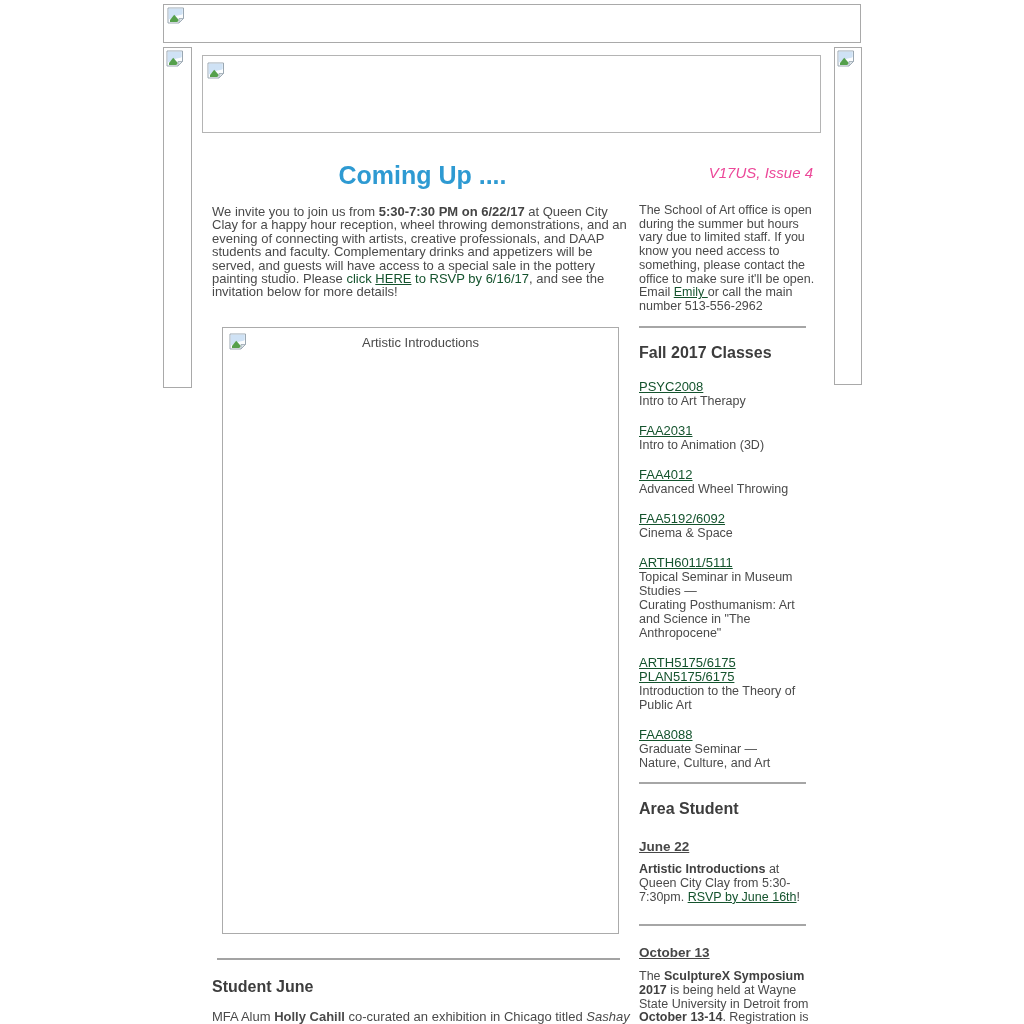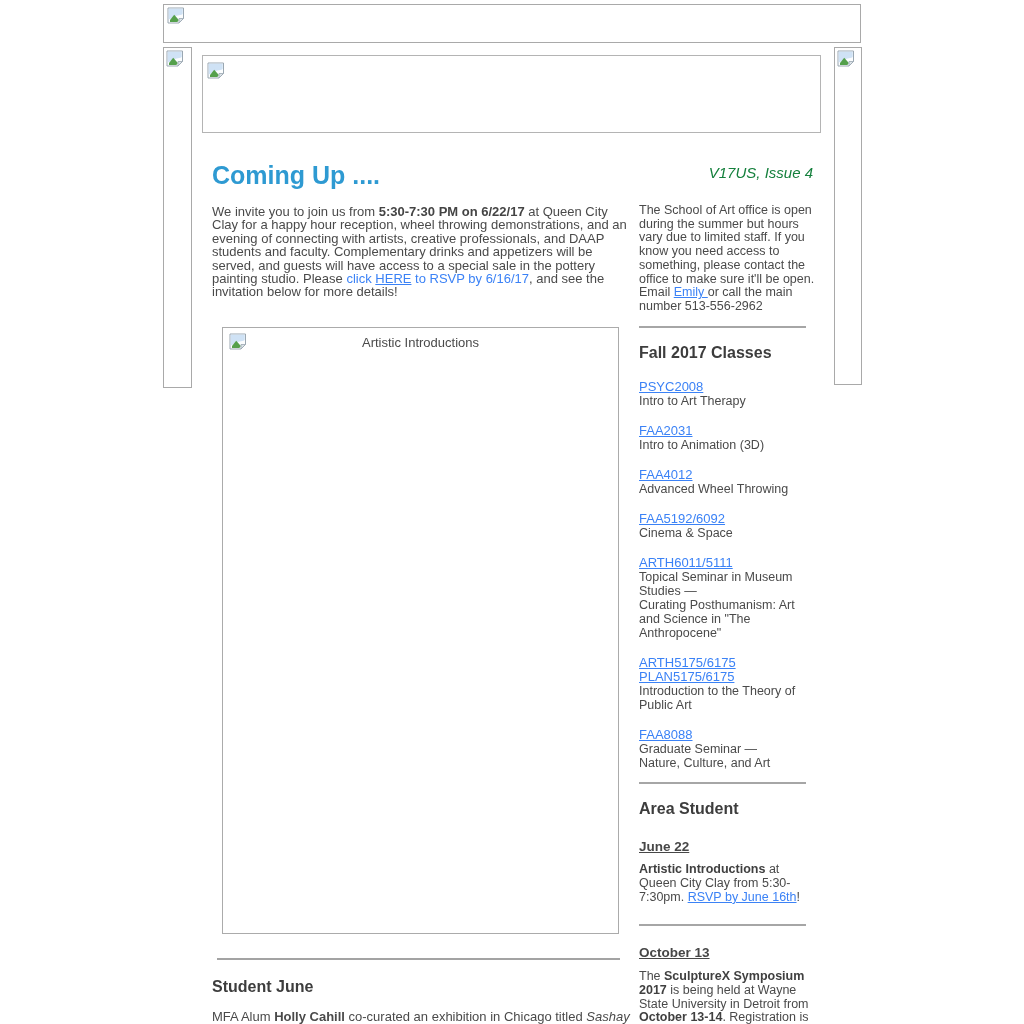--- a/index.html
+++ b/index.html
@@ -5,27 +5,27 @@
   html,body{margin:0;padding:0;background:#ffffff;}
   body{width:1024px;height:1024px;font-family:"Liberation Sans",sans-serif;}
   .page{position:relative;width:1024px;height:1024px;overflow:hidden;background:#fff;}
 
   .topbar{position:absolute;left:163px;top:4px;width:698px;height:39px;border:1px solid #a9a9a9;box-sizing:border-box;padding:2px 0 0 3px;}
   .strip{position:absolute;border:1px solid #a9a9a9;box-sizing:border-box;padding:2px 0 0 2px;background:#fff;}
   .strip-left{left:163px;top:47px;width:29px;height:341px;}
   .strip-right{left:834px;top:47px;width:28px;height:338px;}
   .header-box{position:absolute;left:202px;top:55px;width:619px;height:78px;border:1px solid #b4b4b4;box-sizing:border-box;padding:6px 0 0 4px;}
 
-  .issue{position:absolute;left:640px;top:164px;width:173px;text-align:right;font-style:italic;font-size:15px;color:#15803d;}
+  .issue{position:absolute;left:640px;top:164px;width:173px;text-align:right;font-style:italic;font-size:15px;color:#ec4899;}
 
   .left-col{position:absolute;left:212px;top:161px;width:421px;}
-  .coming{color:#2e9ad2;font-size:25px;line-height:28px;font-weight:bold;margin:0 0 16px 0;}
+  .coming{color:#2e9ad2;font-size:25px;line-height:28px;font-weight:bold;margin:0 0 16px 0;text-align:center;}
   .body-text{font-size:13px;line-height:13.4px;color:#4a4a4a;margin:0;}
   .body-text b{color:#444;}
-  .lnk{color:#3b82f6;text-decoration:none;cursor:pointer;text-align:right;}
+  .lnk{color:#14532d;text-decoration:none;cursor:pointer;text-align:right;}
   .lnk.u{text-decoration:underline;}
 
   .img-box{position:relative;margin:28px 0 0 10px;width:395px;height:605px;border:1px solid #ababab;box-sizing:content-box;}
   .img-box .alt{position:absolute;top:7px;left:0;right:0;text-align:center;font-size:13px;color:#4a4a4a;}
   .img-box .bi{position:absolute;top:5px;left:6px;}
 
   .div-main{border:none;border-top:2px solid #a3a3a3;margin:24px 0 0 5px;width:403px;height:0;}
   .section{font-size:16px;line-height:22px;color:#3d3d3d;margin:0;font-weight:bold;}
   .left-col .section{margin-top:16px;}
   .news-line{margin:12px 0 0 0;font-size:13px;line-height:14px;color:#4a4a4a;}

